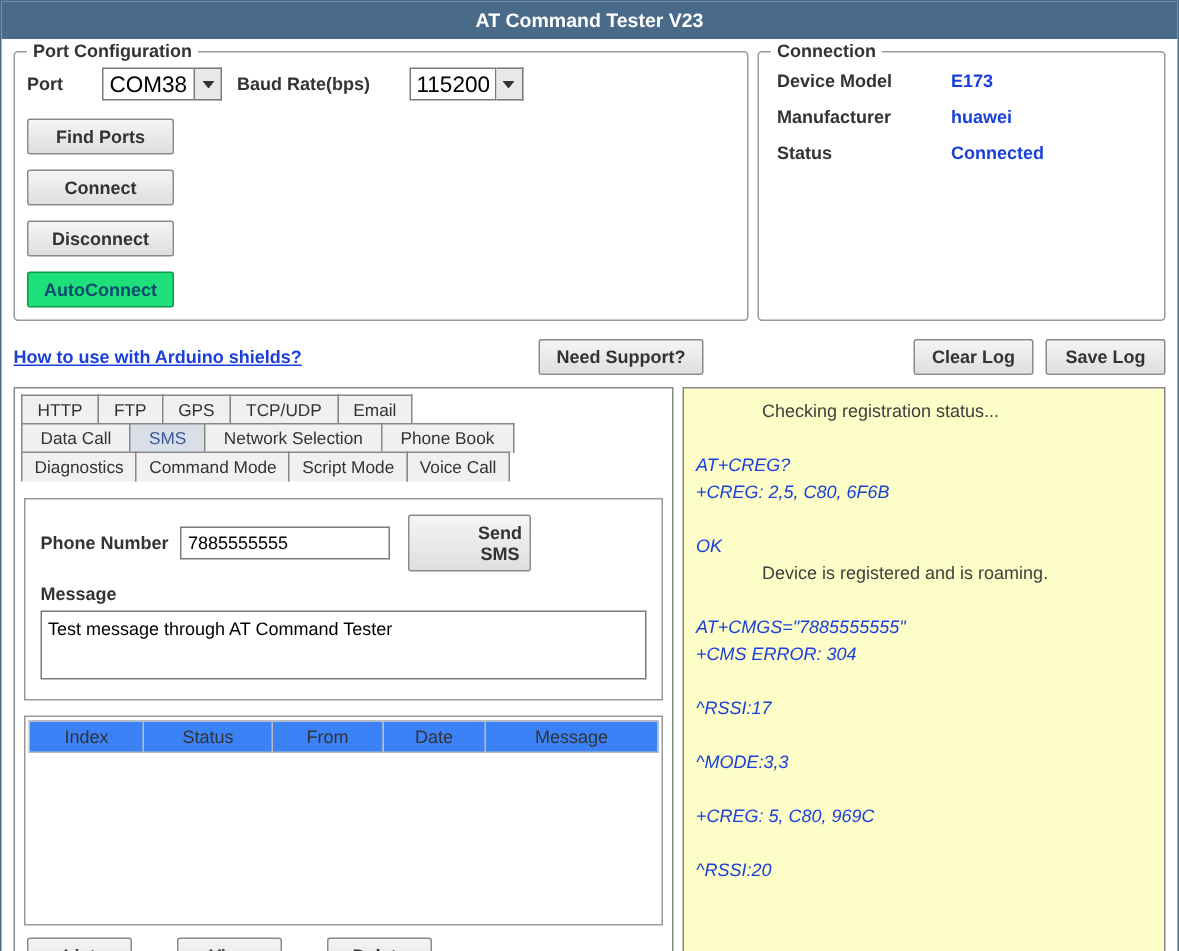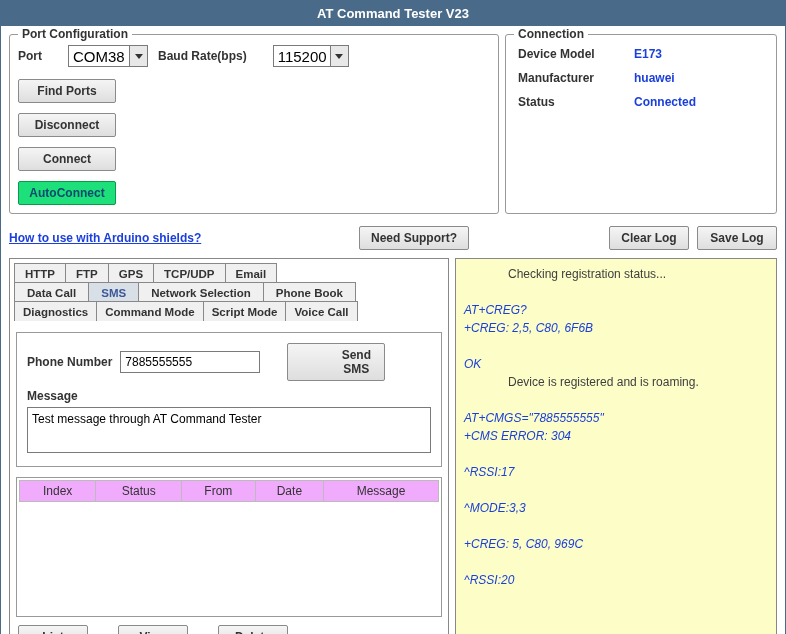--- a/index.html
+++ b/index.html
@@ -27,34 +27,34 @@
 .conn-val { color: #1a3fdc; font-weight: bold; font-size: 12px; }
 .linkbar { display: flex; align-items: center; padding: 4px 8px 8px; }
 .linkbar a { color: #1a3fdc; font-weight: bold; text-decoration: underline; font-size: 12px; }
 .need-support { margin-left: auto; margin-right: 140px; width: 110px; }
 .log-btns { display: flex; gap: 8px; align-items: center; }
 .log-btns .btn { width: 80px; }
 .main-section { display: flex; padding: 0 8px 8px; gap: 6px; height: 460px; }
 .left-panel { flex: 0 0 440px; border: 1px solid #888; padding: 4px 4px; display: flex; flex-direction: column; }
 .tabs-stack { margin-bottom: 8px; }
 .tab-row { display: flex; border-bottom: none; margin-bottom: -1px; }
-.tab { border: 1px solid #888; border-bottom: none; background: #f0f0f0; padding: 3px 10px; font-weight: bold; font-size: 11.5px; cursor: pointer; margin-right: -1px; white-space: nowrap; height: 20px; display: flex; align-items: center; }
+.tab { border: 1px solid #888; border-bottom: none; background: #f0f0f0; padding: 3px 10px; font-weight: normal; font-size: 11.5px; cursor: pointer; margin-right: -1px; white-space: nowrap; height: 20px; display: flex; align-items: center; }
 .tab.active { background: #d9dfe6; color: #3b5998; }
 .tab-row2 .tab { padding: 3px 12px; }
 .tab-row3 .tab { padding: 3px 8px; }
 .sms-form { border: 1px solid #999; padding: 10px; margin: 4px 2px 10px; }
 .sms-row { display: flex; align-items: center; gap: 8px; margin-bottom: 8px; }
 .sms-row label { font-weight: bold; font-size: 12px; }
 .sms-row input[type=text] { border: 1px solid #7a7a7a; padding: 3px 4px; font-size: 12px; width: 140px; height: 22px; }
-.sms-row .btn { width: 98px; margin-left: 19px; padding-left: 40px; }
+.sms-row .btn { width: 82px; margin-left: 4px; padding-left: 40px; }
 .sms-label { font-weight: bold; font-size: 12px; margin-bottom: 4px; display: block; }
 .msg-box { width: 100%; height: 46px; border: 1px solid #7a7a7a; padding: 4px; font-size: 12px; font-family: inherit; resize: none; }
 .sms-table-wrap { border: 1px solid #999; margin: 0 2px; height: 140px; padding: 2px; }
 .sms-table { width: 100%; border-collapse: collapse; font-size: 12px; }
-.sms-table th { border: 1px solid #bbb; background: #f0abfc; padding: 3px 4px; font-weight: normal; text-align: center; }
+.sms-table th { border: 1px solid #bbb; background: #3b82f6; padding: 3px 4px; font-weight: normal; text-align: center; }
 .sms-bottom-btns { display: flex; gap: 30px; padding: 8px 4px 0; }
 .sms-bottom-btns .btn { width: 70px; }
 .log-panel { flex: 1; border: 1px solid #888; background: #fdfdc8; padding: 6px 8px; font-size: 12px; line-height: 1.5; overflow: hidden; }
 .log-black { color: #404040; margin-left: 44px; }
 .log-blue { color: #1a3fdc; font-style: italic; }
 </style>
 </head>
 <body>
 
 <div class="app">
@@ -78,22 +78,22 @@
           <input type="text" class="baud" value="115200" style="">
           <span class="arrow-btn">
               <svg viewBox="0 0 8 5">
                 <path d="M0 0 L8 0 L4 5 Z" fill="#333"></path>
               </svg>
             </span>
         </div>
       </div>
       <div class="btn-row">
         <div class="btn">Find Ports</div>
+        <div class="btn">Connect</div>
         <div class="btn">Disconnect</div>
-        <div class="btn">Connect</div>
         <div class="btn auto">AutoConnect</div>
       </div>
     </div>
 
     <div class="fieldset conn-box">
       <span class="fieldset-title">Connection</span>
       <div class="conn-grid">
         <div class="conn-label">Device Model</div>
         <div class="conn-val">E173</div>
         <div class="conn-label">Manufacturer</div>

